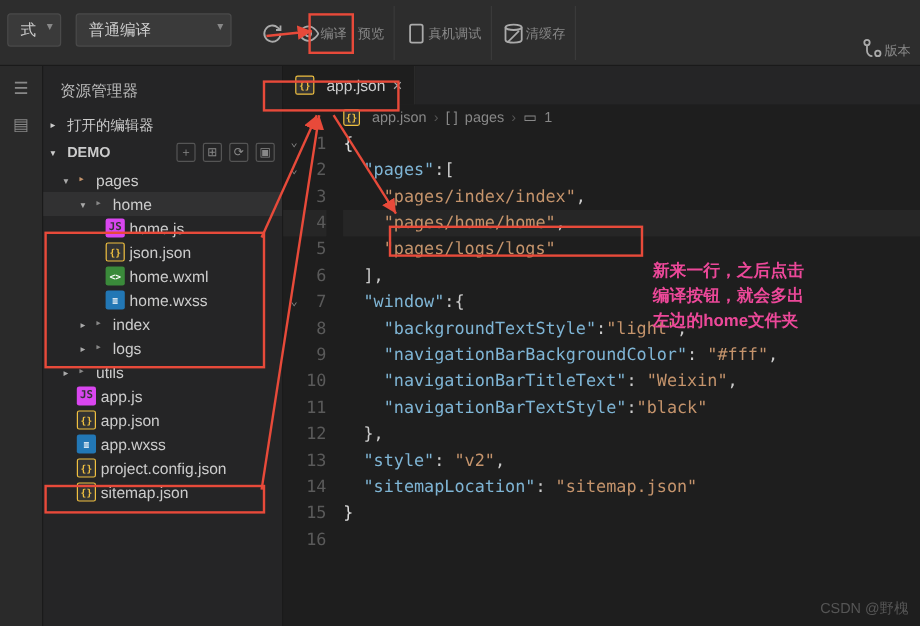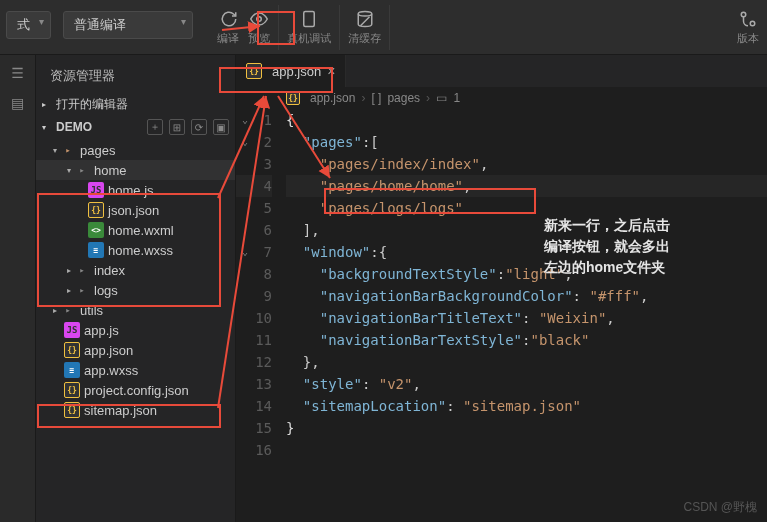--- a/index.html
+++ b/index.html
@@ -14,22 +14,22 @@
     position: relative;
   }
   .toolbar {
     height: 55px;
     background: #2d2d2d;
     display: flex;
     align-items: flex-start;
     padding: 5px 0;
     border-bottom: 1px solid #1a1a1a;
   }
-  .tb-group { display: flex; flex-direction: column; align-items: center; height: 45px; justify-content: center; padding: 0 8px; border-right: 1px solid #3a3a3a; }
-  .tb-group:last-child { border-right: none; }
+  .tb-group { display: flex; flex-direction: row; align-items: center; height: 45px; justify-content: center; padding: 0 8px; border-right: 1px solid #3a3a3a; }
+  .tb-group:last-child { border-right: none; align-items: flex-end; }
   .tb-icon-row { display: flex; gap: 10px; }
   .tb-icon { width: 20px; height: 20px; display: flex; align-items: center; justify-content: center; color: #aaa; cursor: pointer; }
   .tb-label { font-size: 11px; color: #888; margin-top: 2px; }
   .dropdown {
     background: #3a3a3a; border: 1px solid #4a4a4a; border-radius: 3px;
     padding: 4px 20px 4px 10px; margin: 6px; font-size: 13px; color: #ccc;
     position: relative; min-width: 130px;
   }
   .dropdown::after { content: "▾"; position: absolute; right: 6px; top: 4px; font-size: 10px; color: #888; }
   .spacer { flex: 1; }
@@ -64,21 +64,21 @@
   .code-area { display: flex; font-family: Consolas, monospace; font-size: 14px; line-height: 22px; position: relative; }
   .gutter { width: 50px; text-align: right; color: #5a5a5a; padding-right: 14px; user-select: none; position: relative; }
   .gutter .fold { position: absolute; left: 6px; font-size: 10px; color: #888; cursor: pointer; }
   .code { flex: 1; white-space: pre; color: #ccc; }
   .tok-brace { color: #ddd; }
   .tok-key { color: #7fb5d5; }
   .tok-str { color: #c5946c; }
   .tok-punc { color: #ccc; }
   .highlight-line { background: rgba(255,255,255,0.04); }
   .annotation-svg { position: absolute; top: 0; left: 0; width: 767px; height: 522px; pointer-events: none; z-index: 100; }
-  .annotation-text { position: absolute; color: #e5e5e5; font-size: 14px; font-weight: bold; z-index: 101; pointer-events: none; line-height: 1.5; }
+  .annotation-text { position: absolute; color: #ec4899; font-size: 14px; font-weight: bold; z-index: 101; pointer-events: none; line-height: 1.5; }
   .watermark { position: absolute; bottom: 6px; right: 10px; font-size: 12px; color: #555; z-index: 50; }
 </style>
 </head>
 <body>
 
 <div class="toolbar">
   <div class="dropdown" style="min-width:40px;"><span>式</span></div>
   <div class="dropdown"><span>普通编译</span></div>
   <div style="width:10px;"></div>
   <div class="tb-group">

